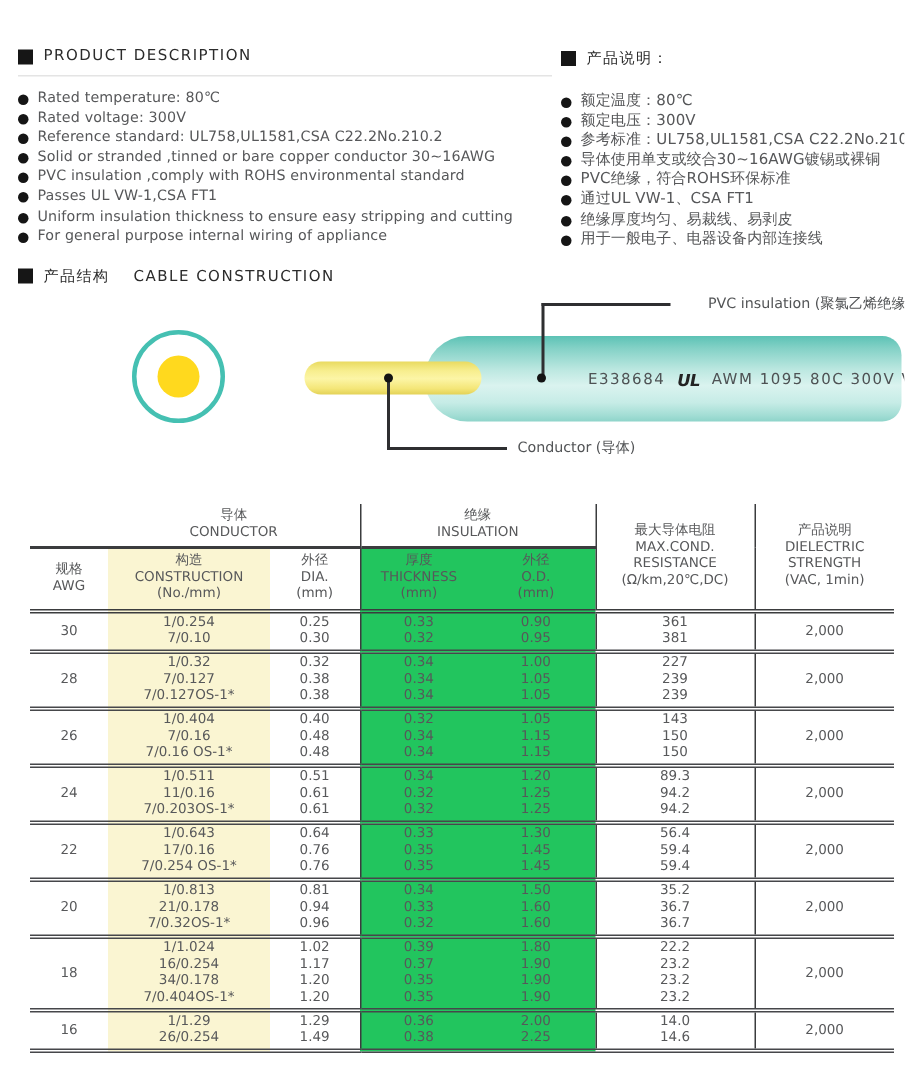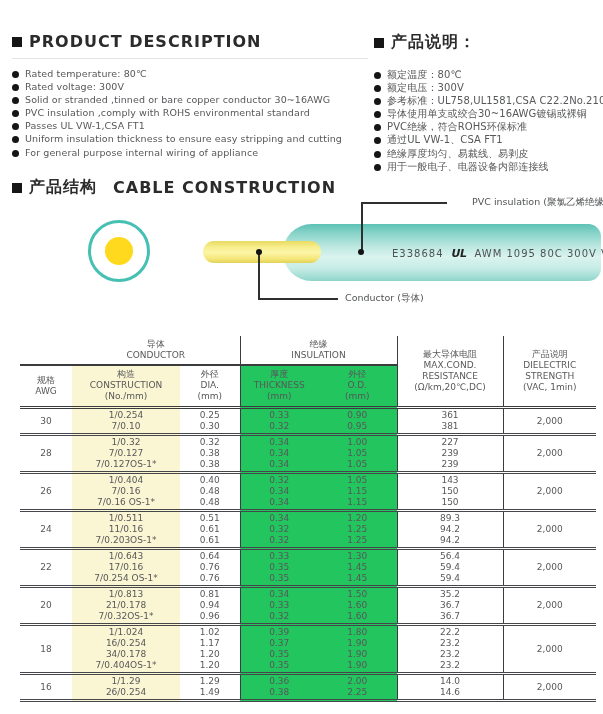--- a/index.html
+++ b/index.html
@@ -5,21 +5,21 @@
   html,body { margin:0; padding:0; background:#fff; }
   #page {
     position:relative; width:603px; height:714px; overflow:hidden;
     background:#fff; font-family:"DejaVu Sans", sans-serif; color:#58595b;
   }
   .abs { position:absolute; }
 
   
   .sec-head { display:flex; align-items:center; }
   .sq { display:inline-block; width:10px; height:10px; background:#161616; margin-right:7px; flex:0 0 auto; }
-  .sec-title { font-size:16px; font-weight:bold; color:#2b2b2b; letter-spacing:1px; }
+  .sec-title { font-size:10px; font-weight:normal; color:#2b2b2b; letter-spacing:1px; }
 
   .desc-left  { left:12px; top:32px; width:356px; }
   .desc-left .sec-head { border-bottom:1px solid #e4e4e4; padding-bottom:7px; margin-bottom:10px; }
   .desc-right { left:374px; top:32px; width:226px; }
   .desc-right .sec-head { margin-bottom:17px; }
 
   .bullet-line { display:flex; align-items:flex-start; margin-bottom:2.6px; }
   .bullet-dot { flex:0 0 auto; width:7px; height:7px; border-radius:50%; background:#151515; margin:2px 6px 0 0; }
   .bullet-text { font-size:9.5px; line-height:10.5px; letter-spacing:0.1px; color:#565759; white-space:nowrap; }
   .desc-right .bullet-text { font-size:10px; }
@@ -78,20 +78,24 @@
         <div class="bullet-line">
           <span class="bullet-dot"></span>
           <span class="bullet-text">Rated temperature: 80℃</span>
         </div>
         <div class="bullet-line">
           <span class="bullet-dot"></span>
           <span class="bullet-text">Rated voltage: 300V</span>
         </div>
         <div class="bullet-line">
           <span class="bullet-dot"></span>
+          <span class="bullet-text">Reference standard: UL758,UL1581,CSA C22.2No.210.2</span>
+        </div>
+        <div class="bullet-line">
+          <span class="bullet-dot"></span>
           <span class="bullet-text">Solid or stranded ,tinned or bare copper conductor 30~16AWG</span>
         </div>
         <div class="bullet-line">
           <span class="bullet-dot"></span>
           <span class="bullet-text">PVC insulation ,comply with ROHS environmental standard</span>
         </div>
         <div class="bullet-line">
           <span class="bullet-dot"></span>
           <span class="bullet-text">Passes UL VW-1,CSA FT1</span>
         </div>

